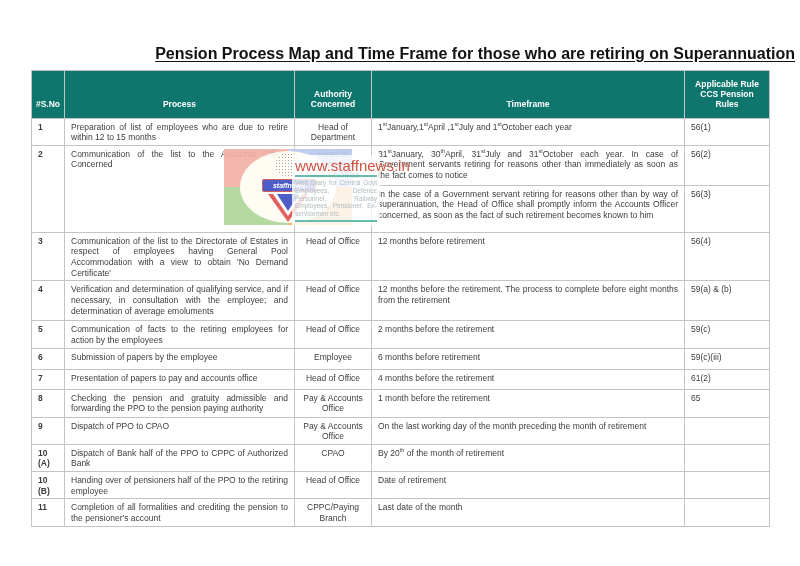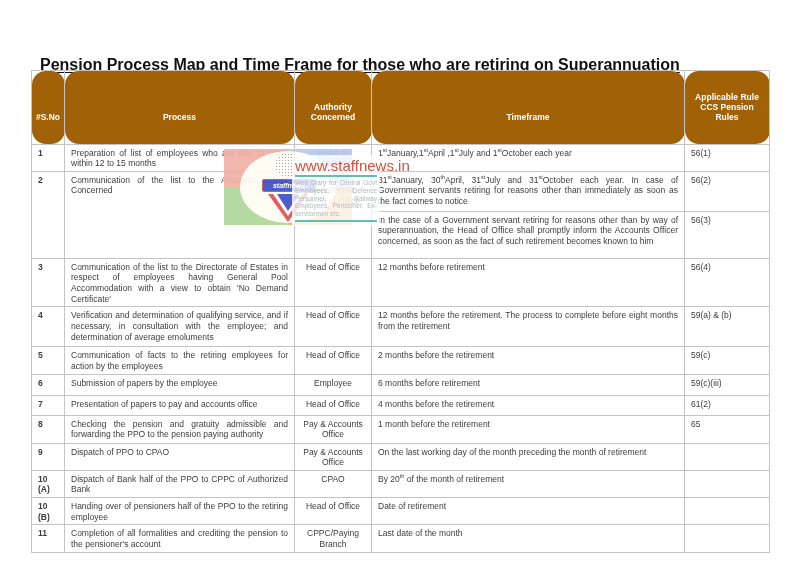--- a/index.html
+++ b/index.html
@@ -1,26 +1,26 @@
 <!DOCTYPE html>
 <html><head>
 <meta charset="utf-8">
 <style>
   html,body{margin:0;padding:0;background:#fff;}
   .page{position:relative;width:800px;height:566px;background:#ffffff;overflow:hidden;
         font-family:"Liberation Sans",sans-serif;color:#3d3d3d;}
-  .title{position:absolute;left:0;right:0;top:40px;text-align:left;margin:16px;
+  .title{position:absolute;left:0;right:0;top:40px;text-align:right;margin:5px;
          font-size:16px;font-weight:bold;color:#111;
          text-decoration:underline;text-underline-offset:2px;padding-left:24px;}
   table.pmap{position:absolute;left:31px;top:70px;width:738px;border-collapse:collapse;
              table-layout:fixed;font-size:8.5px;line-height:1.25;}
   table.pmap th,table.pmap td{border:1px solid #c4c4c4;vertical-align:top;
              padding:3px 6px 2px 6px;overflow:hidden;}
-  table.pmap thead th{background:#a16207;color:#ffffff;font-weight:bold;
-             text-align:center;vertical-align:bottom;padding:21px 3px;line-height:1.2;border-radius:14px;}
+  table.pmap thead th{background:#0f766e;color:#ffffff;font-weight:bold;
+             text-align:center;vertical-align:bottom;padding:8px 3px;line-height:1.2;}
   td.sno{font-weight:bold;padding-left:5px;white-space:pre-line;}
   td.process{text-align:justify;margin-top:15px;}
   td.auth{text-align:center;}
   td.tf{text-align:justify;}
   td.rule{text-align:left;}
   td.tf sup{font-size:5.5px;line-height:0;}
   tr.h38{height:38px;} tr.h24{height:24px;} tr.h40{height:40px;} tr.h47{height:47px;}
   tr.h44{height:44px;} tr.h27{height:27px;} tr.h21{height:21px;} tr.h20{height:20px;}
   tr.h28{height:28px;} tr.h26{height:26px;}
   .note{position:absolute;left:31px;top:503px;width:727px;margin:0;

